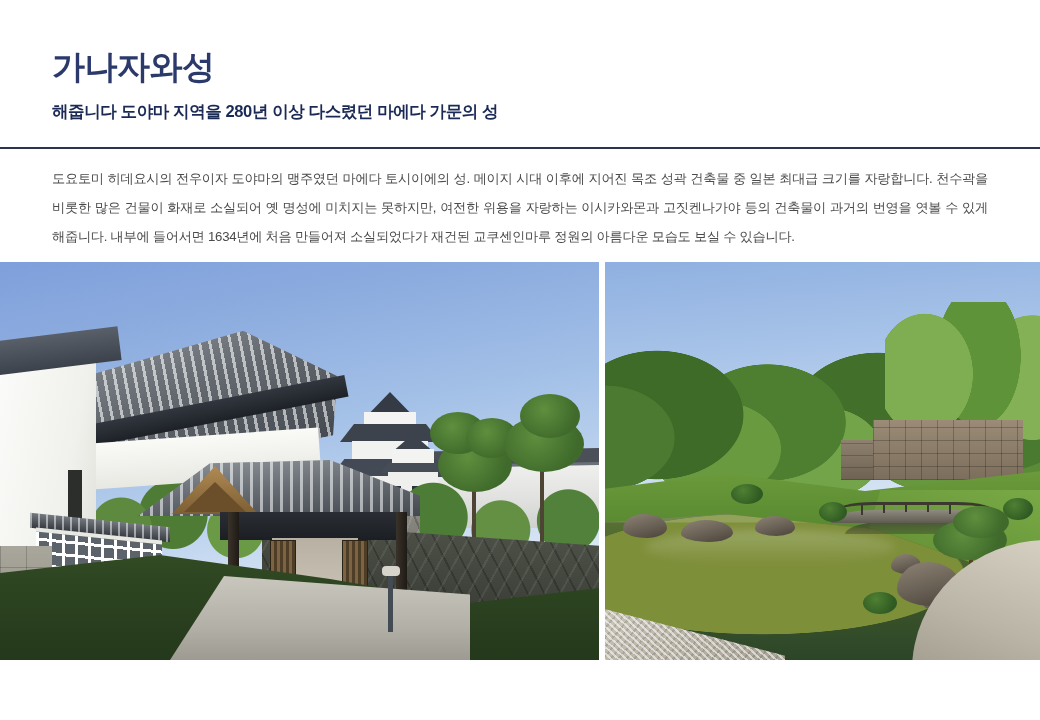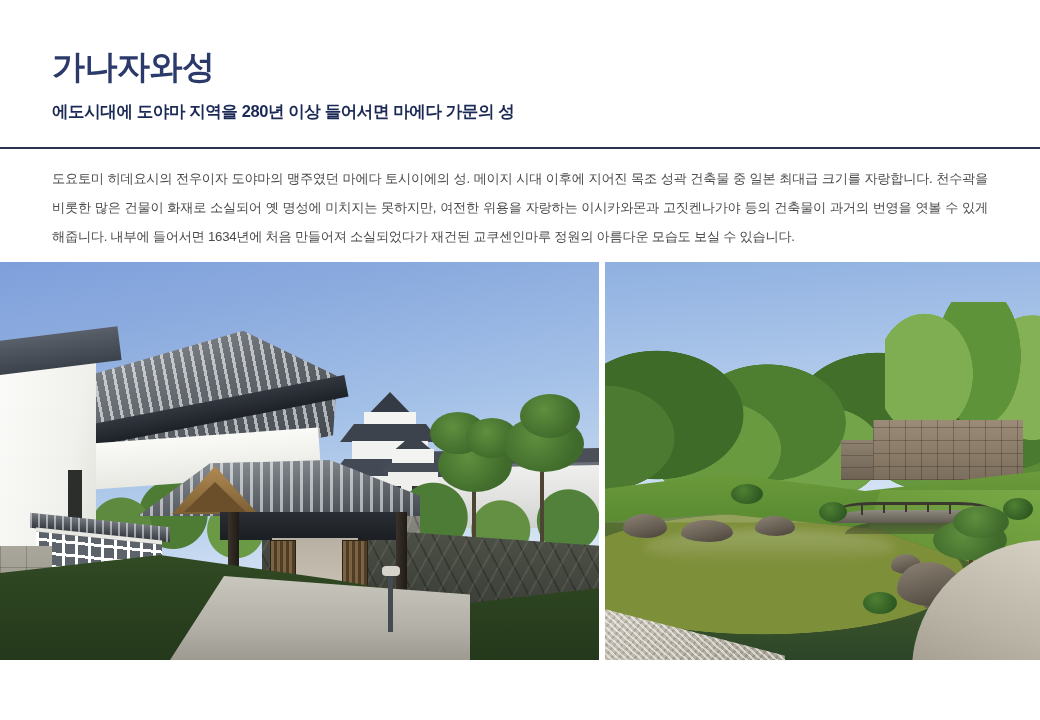--- a/index.html
+++ b/index.html
@@ -437,21 +437,21 @@
     border-radius: 100% 0 0 0;
   }
 </style>
 </head>
 <body>
 
 <div class="page">
 
   <div class="header">
     <h1 class="page-title">가나자와성</h1>
-    <h2 class="page-subtitle">에도시대에 도야마 지역을 280년 이상 들어서면 마에다 가문의 성</h2>
+    <h2 class="page-subtitle">해줍니다 도야마 지역을 280년 이상 다스렸던 마에다 가문의 성</h2>
   </div>
 
   <div class="divider"></div>
 
   <div class="body-copy">
     <p>도요토미 히데요시의 전우이자 도야마의 맹주였던 마에다 토시이에의 성. 메이지 시대 이후에 지어진 목조 성곽 건축물 중 일본 최대급 크기를 자랑합니다. 천수곽을 비롯한 많은 건물이 화재로 소실되어 옛 명성에 미치지는 못하지만, 여전한 위용을 자랑하는 이시카와몬과 고짓켄나가야 등의 건축물이 과거의 번영을 엿볼 수 있게 해줍니다. 내부에 들어서면 1634년에 처음 만들어져 소실되었다가 재건된 교쿠센인마루 정원의 아름다운 모습도 보실 수 있습니다.</p>
   </div>
 
   <div class="gallery">
 

